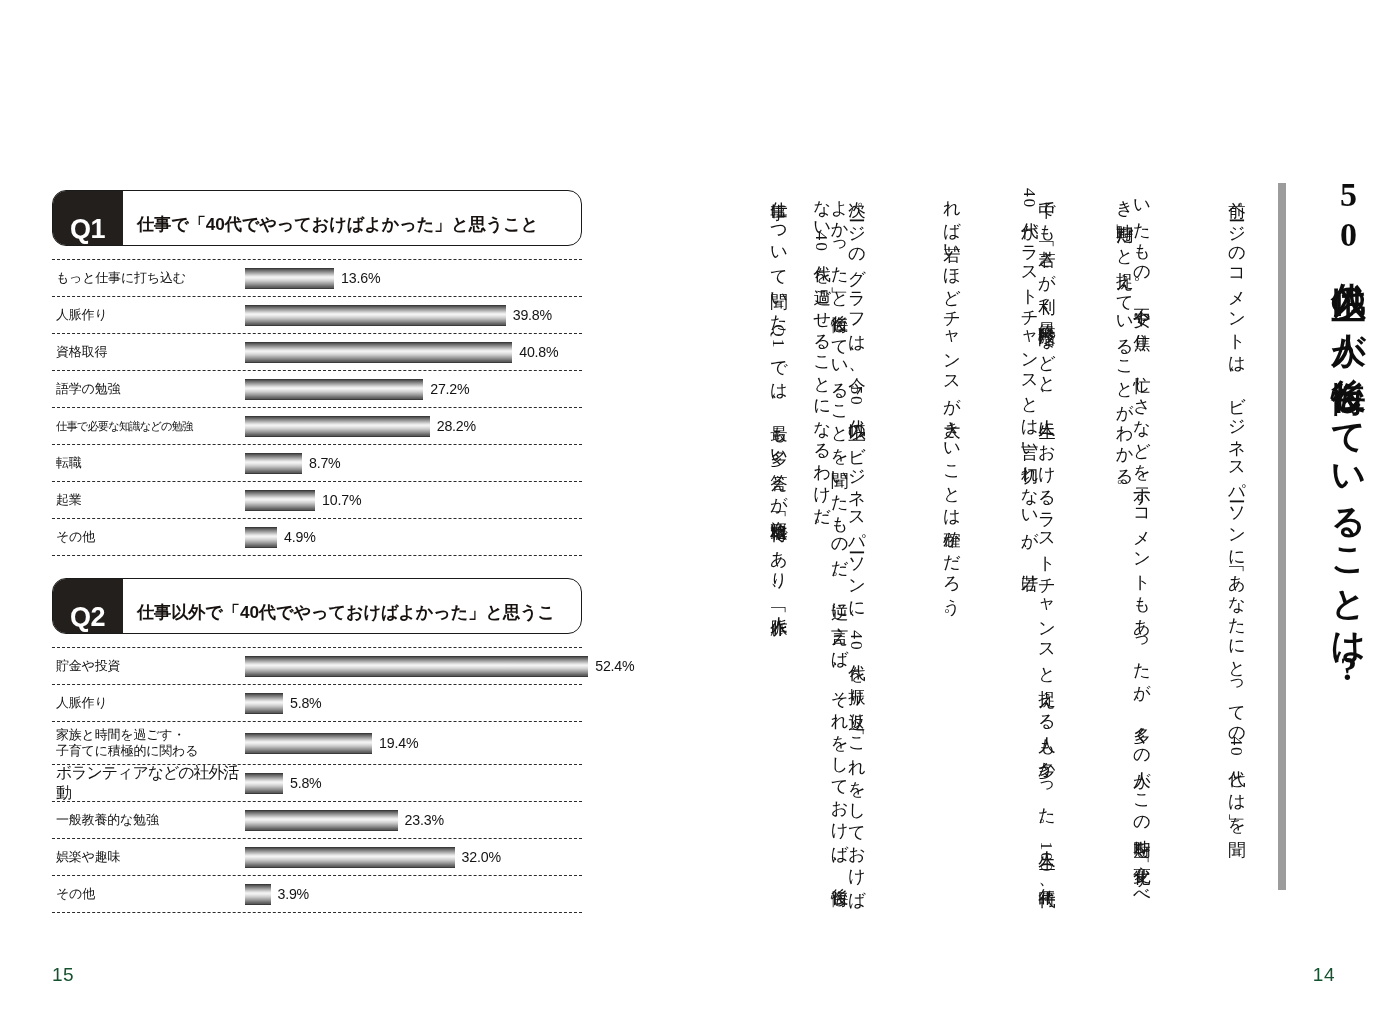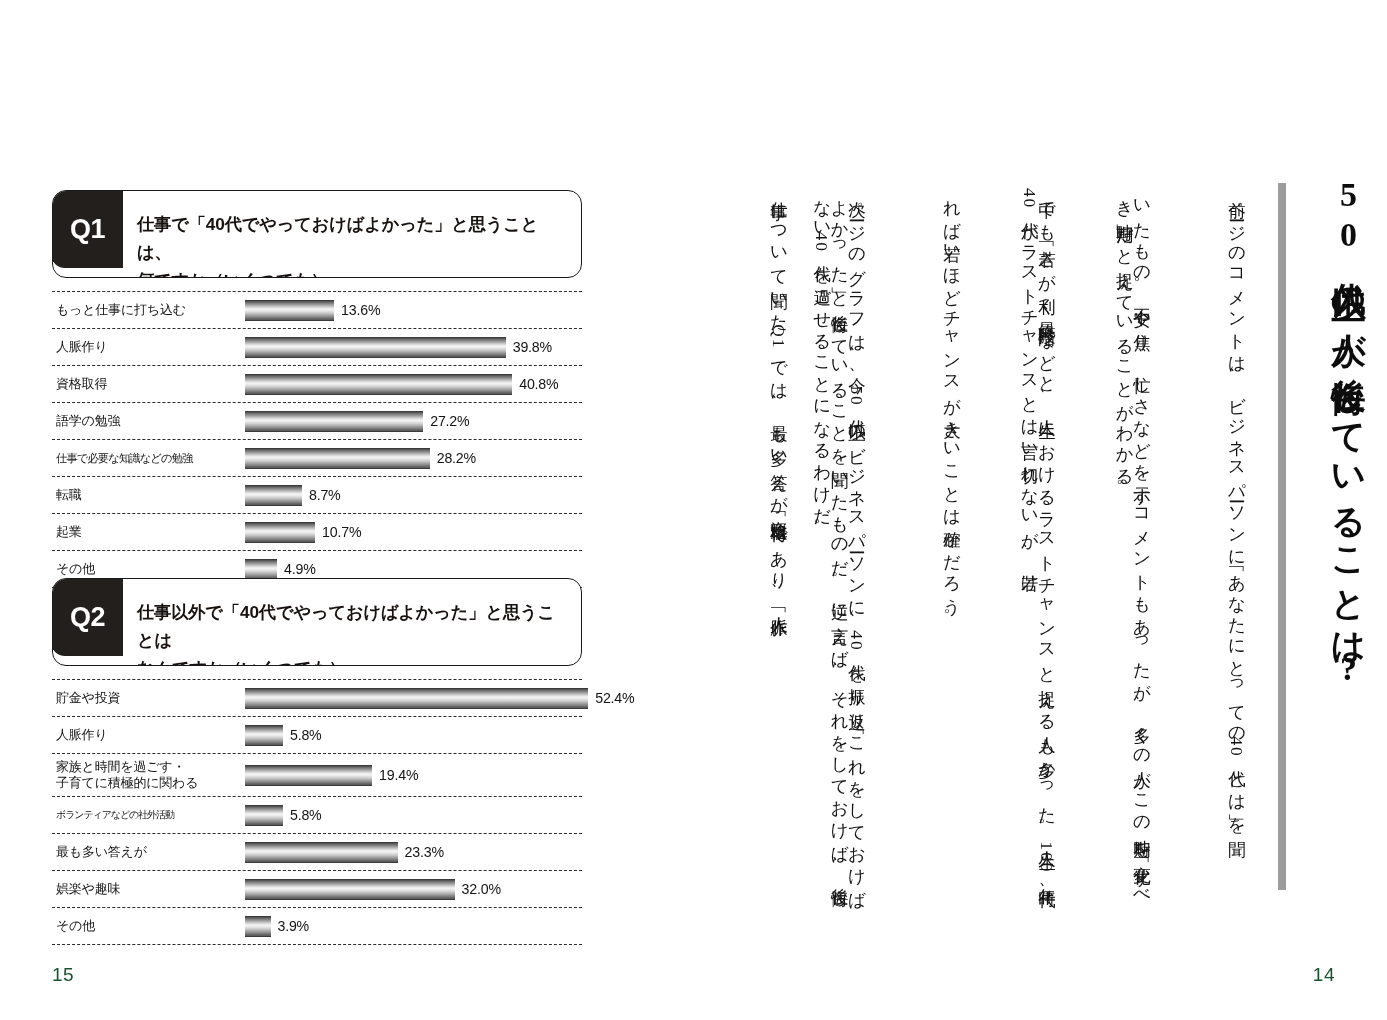--- a/index.html
+++ b/index.html
@@ -34,21 +34,21 @@
     position: absolute;
     left: 52px;
     width: 530px;
   }
   #qblock-1 { top: 190px; }
   #qblock-2 { top: 578px; }
 
   
   .q-header {
     position: relative;
-    height: 88px;
+    height: 56px;
     border: 1.6px solid #1a1a1a;
     border-radius: 14px;
     background: #ffffff;
     box-sizing: border-box;
     overflow: hidden;
   }
   .q-badge {
     position: absolute;
     left: -1.6px;
     top: -1.6px;
@@ -100,21 +100,21 @@
     position: absolute;
     left: 4px;
     width: 185px;
     font-size: 13px;
     line-height: 1.25;
     color: #141414;
     letter-spacing: -0.2px;
     white-space: pre-line;
   }
   .row-label.narrow { font-size: 11.3px; letter-spacing: -0.9px; }
-  .row-label.squeeze { font-size: 10px; letter-spacing: -1.1px; font-family: Liberation Serif, serif; }
+  .row-label.squeeze { font-size: 16px; letter-spacing: -1.1px; font-family: Liberation Serif, serif; }
 
   .bar-wrap {
     position: absolute;
     left: 193px;
     right: 0;
     display: flex;
     align-items: center;
   }
   .bar {
     height: 19px;
@@ -309,21 +309,21 @@
             </div>
           </div>
           <div class="row">
             <div class="row-label squeeze">ボランティアなどの社外活動</div>
             <div class="bar-wrap">
               <div class="bar" style="width: 38px;"></div>
               <div class="bar-value">5.8%</div>
             </div>
           </div>
           <div class="row">
-            <div class="row-label">最も多い答えが</div>
+            <div class="row-label">一般教養的な勉強</div>
             <div class="bar-wrap">
               <div class="bar" style="width: 152.6px;"></div>
               <div class="bar-value">23.3%</div>
             </div>
           </div>
           <div class="row">
             <div class="row-label">娯楽や趣味</div>
             <div class="bar-wrap">
               <div class="bar" style="width: 209.6px;"></div>
               <div class="bar-value">32.0%</div>

